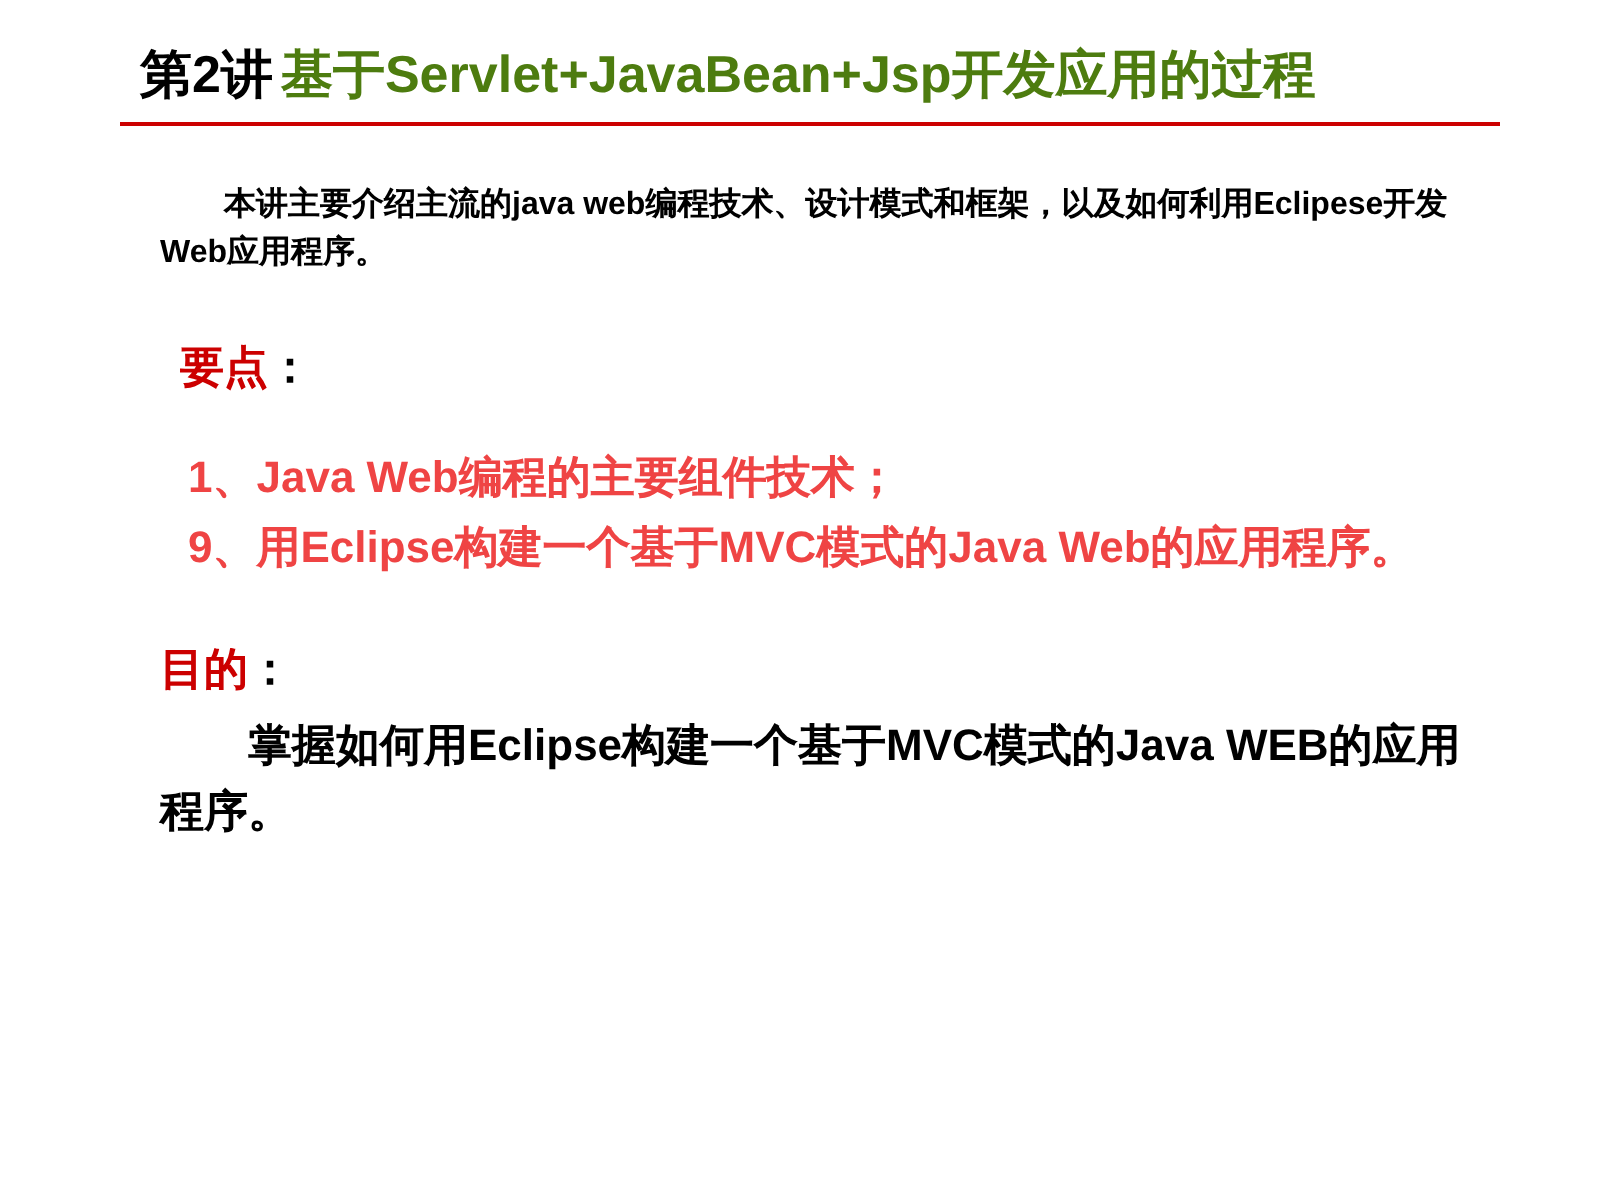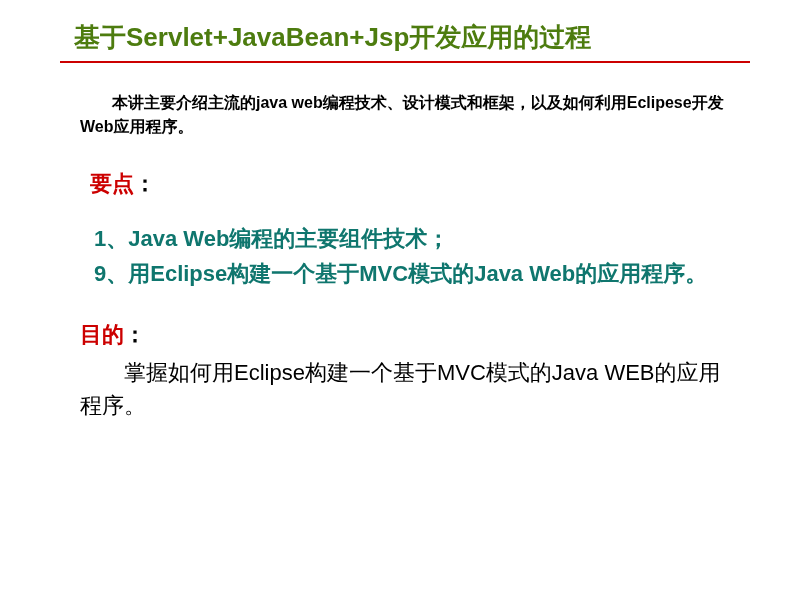--- a/index.html
+++ b/index.html
@@ -67,41 +67,42 @@
       padding-left: 20px;
     }
     .section-label-black {
       color: #000000;
     }
     .points-list {
       padding-left: 30px;
       margin-bottom: 30px;
     }
     .point-item {
-      color: #0f766e;
+      color: #ef4444;
       font-size: 22px;
       font-weight: bold;
       line-height: 1.5;
       margin-bottom: 2px;
       padding-left: 4px;
     }
     .purpose-text {
       color: #000000;
       font-size: 22px;
-      font-weight: normal;
+      font-weight: bold;
       line-height: 1.5;
       text-indent: 2em;
       padding-left: 20px;
     }
   </style>
 </head>
 <body>
 
 <div class="slide">
   <div class="title-row">
+    <span class="title-prefix">第2讲</span>
     <span class="title-main">基于Servlet+JavaBean+Jsp开发应用的过程</span>
   </div>
   <div class="underline"></div>
 
   <p class="intro">本讲主要介绍主流的java web编程技术、设计模式和框架，以及如何利用Eclipese开发Web应用程序。</p>
 
   <div class="section-label">
     <span>要点</span><span class="section-label-black">：</span>
   </div>
   <div class="points-list">

